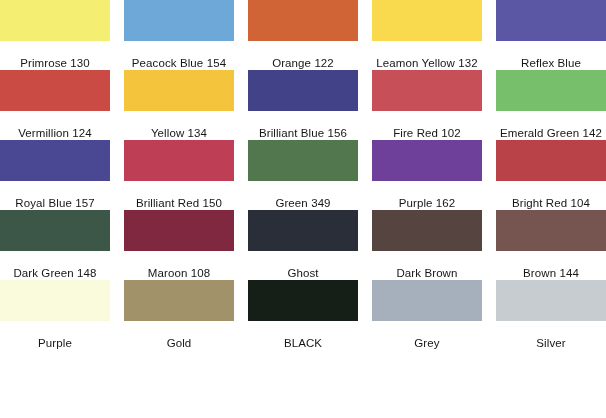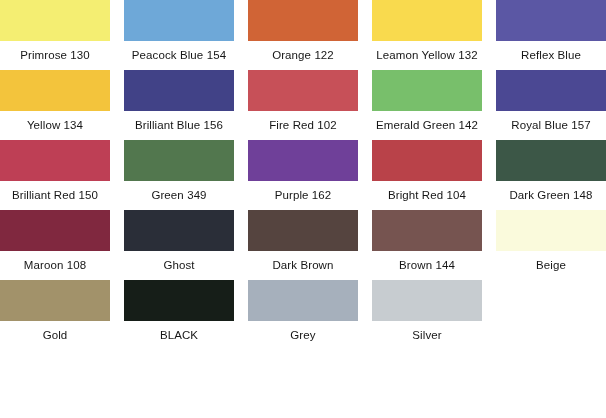--- a/index.html
+++ b/index.html
@@ -27,21 +27,21 @@
     padding: 0;
     box-sizing: border-box;
   }
   .swatch-cell {
     width: 124px;
     height: 78px;
     box-sizing: border-box;
     display: flex;
     flex-direction: column;
     align-items: flex-start;
-    justify-content: flex-start;
+    justify-content: space-between;
   }
   .swatch-cell.empty {
     background: transparent;
   }
   .swatch-chip {
     width: 110px;
     height: 41px;
     display: block;
     box-sizing: border-box;
     flex: 0 0 auto;
@@ -81,20 +81,24 @@
       <div class="swatch-chip" style="background: rgb(208, 100, 54);"></div>
       <div class="swatch-label">Orange 122</div>
     </div>
     <div class="swatch-cell col-4">
       <div class="swatch-chip" style="background: rgb(249, 218, 78);"></div>
       <div class="swatch-label">Leamon Yellow 132</div>
     </div>
     <div class="swatch-cell col-5">
       <div class="swatch-chip" style="background: rgb(91, 87, 164);"></div>
       <div class="swatch-label">Reflex Blue</div>
+    </div>
+    <div class="swatch-cell col-1">
+      <div class="swatch-chip" style="background: rgb(201, 75, 68);"></div>
+      <div class="swatch-label">Vermillion 124</div>
     </div>
     <div class="swatch-cell col-2">
       <div class="swatch-chip" style="background: rgb(243, 196, 60);"></div>
       <div class="swatch-label">Yellow 134</div>
     </div>
     <div class="swatch-cell col-3">
       <div class="swatch-chip" style="background: rgb(65, 66, 135);"></div>
       <div class="swatch-label">Brilliant Blue 156</div>
     </div>
     <div class="swatch-cell col-4">
@@ -140,21 +144,21 @@
     <div class="swatch-cell col-5">
       <div class="swatch-chip" style="background: rgb(85, 68, 63);"></div>
       <div class="swatch-label">Dark Brown</div>
     </div>
     <div class="swatch-cell col-1">
       <div class="swatch-chip" style="background: rgb(118, 84, 80);"></div>
       <div class="swatch-label">Brown 144</div>
     </div>
     <div class="swatch-cell col-3">
       <div class="swatch-chip" style="background: rgb(250, 250, 220);"></div>
-      <div class="swatch-label">Beige</div>
+      <div class="swatch-label">Purple</div>
     </div>
     <div class="swatch-cell col-4">
       <div class="swatch-chip" style="background: rgb(162, 146, 106);"></div>
       <div class="swatch-label">Gold</div>
     </div>
     <div class="swatch-cell col-5">
       <div class="swatch-chip" style="background: rgb(22, 30, 24);"></div>
       <div class="swatch-label">BLACK</div>
     </div>
     <div class="swatch-cell col-1">

